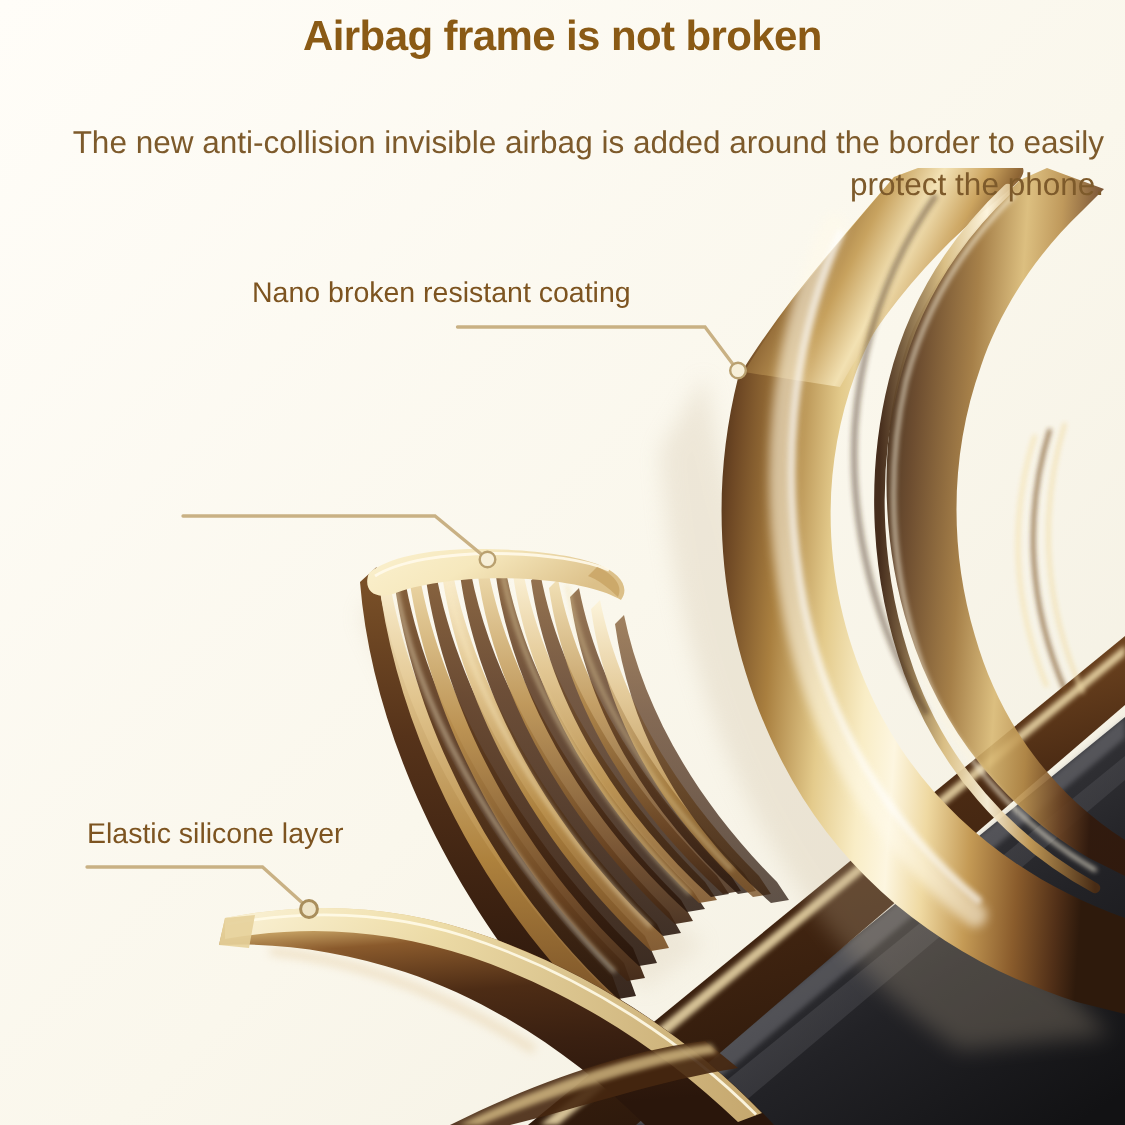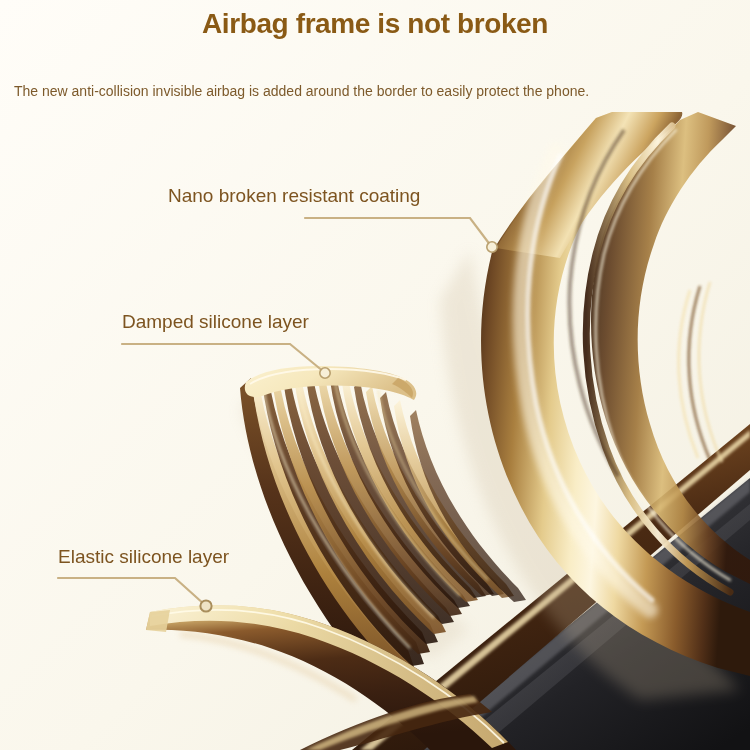--- a/index.html
+++ b/index.html
@@ -42,22 +42,22 @@
     font-weight:bold;
     letter-spacing:-0.4px;
     color:#8a5a15;
     line-height:1.15;
     white-space:nowrap;
   }
 
   .subtitle {
     position:absolute;
     top:82px; left:14px; width:722px;
-    text-align:left;
-    font-size:14px;
+    text-align:right;
+    font-size:21px;
     font-weight:normal;
     color:#7d5a2b;
     line-height:1.35;
   }
 
   .callout {
     position:absolute;
     font-size:19px;
     color:#7d5420;
     white-space:nowrap;
@@ -369,18 +369,17 @@
   </svg>
 
   <div id="textlayer">
 
     <div class="title">Airbag frame is not broken</div>
 
     <div class="subtitle">The new anti-collision invisible airbag is added around the border to easily protect the phone.</div>
 
     <div class="callout c1">Nano broken resistant coating</div>
 
-    <div class="callout c2">Damped silicone layer</div>
 
     <div class="callout c3">Elastic silicone layer</div>
 
   </div>
 </div>
 
 </body></html>

